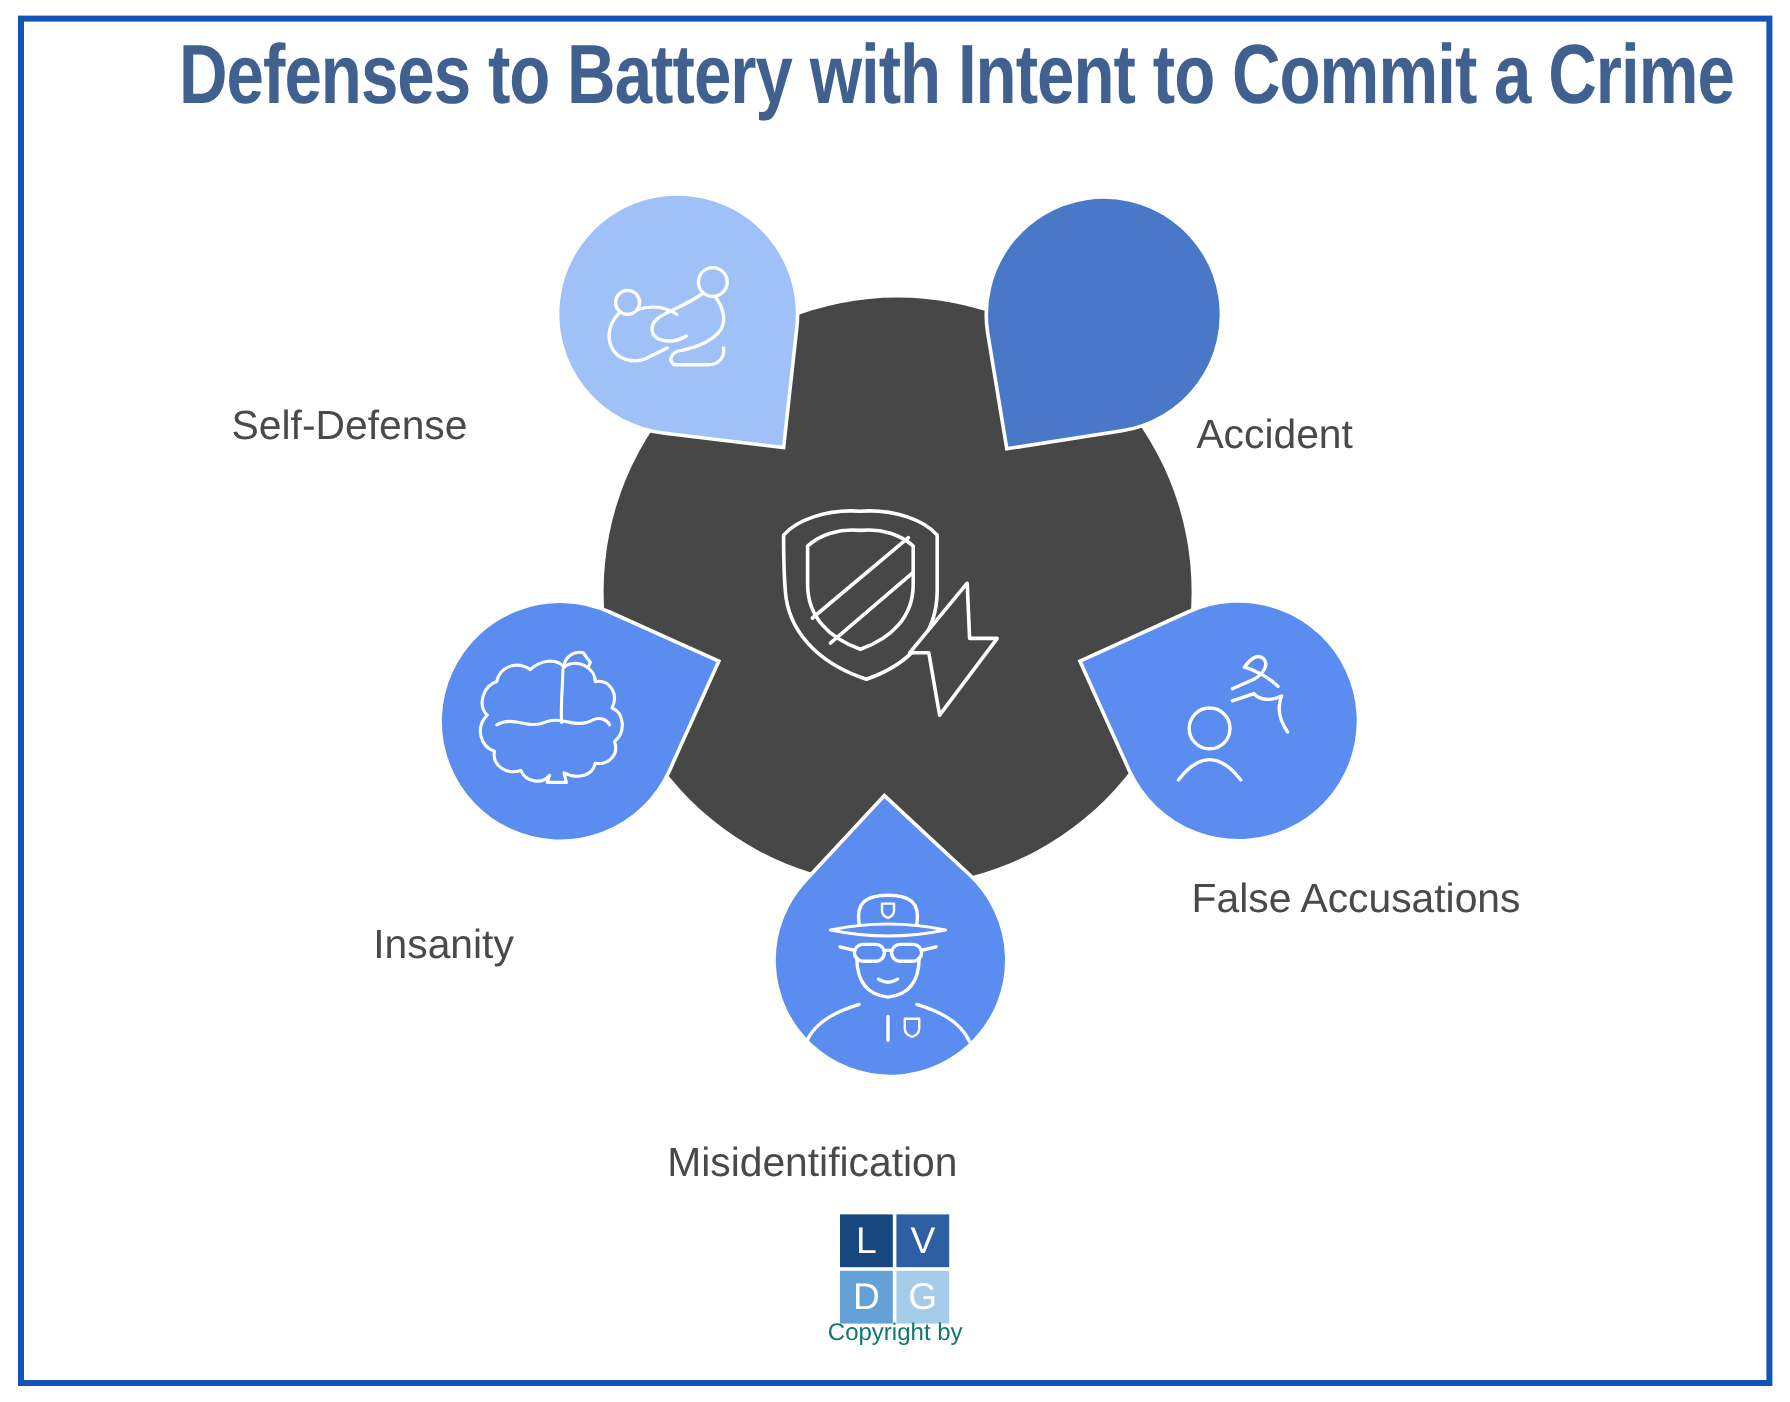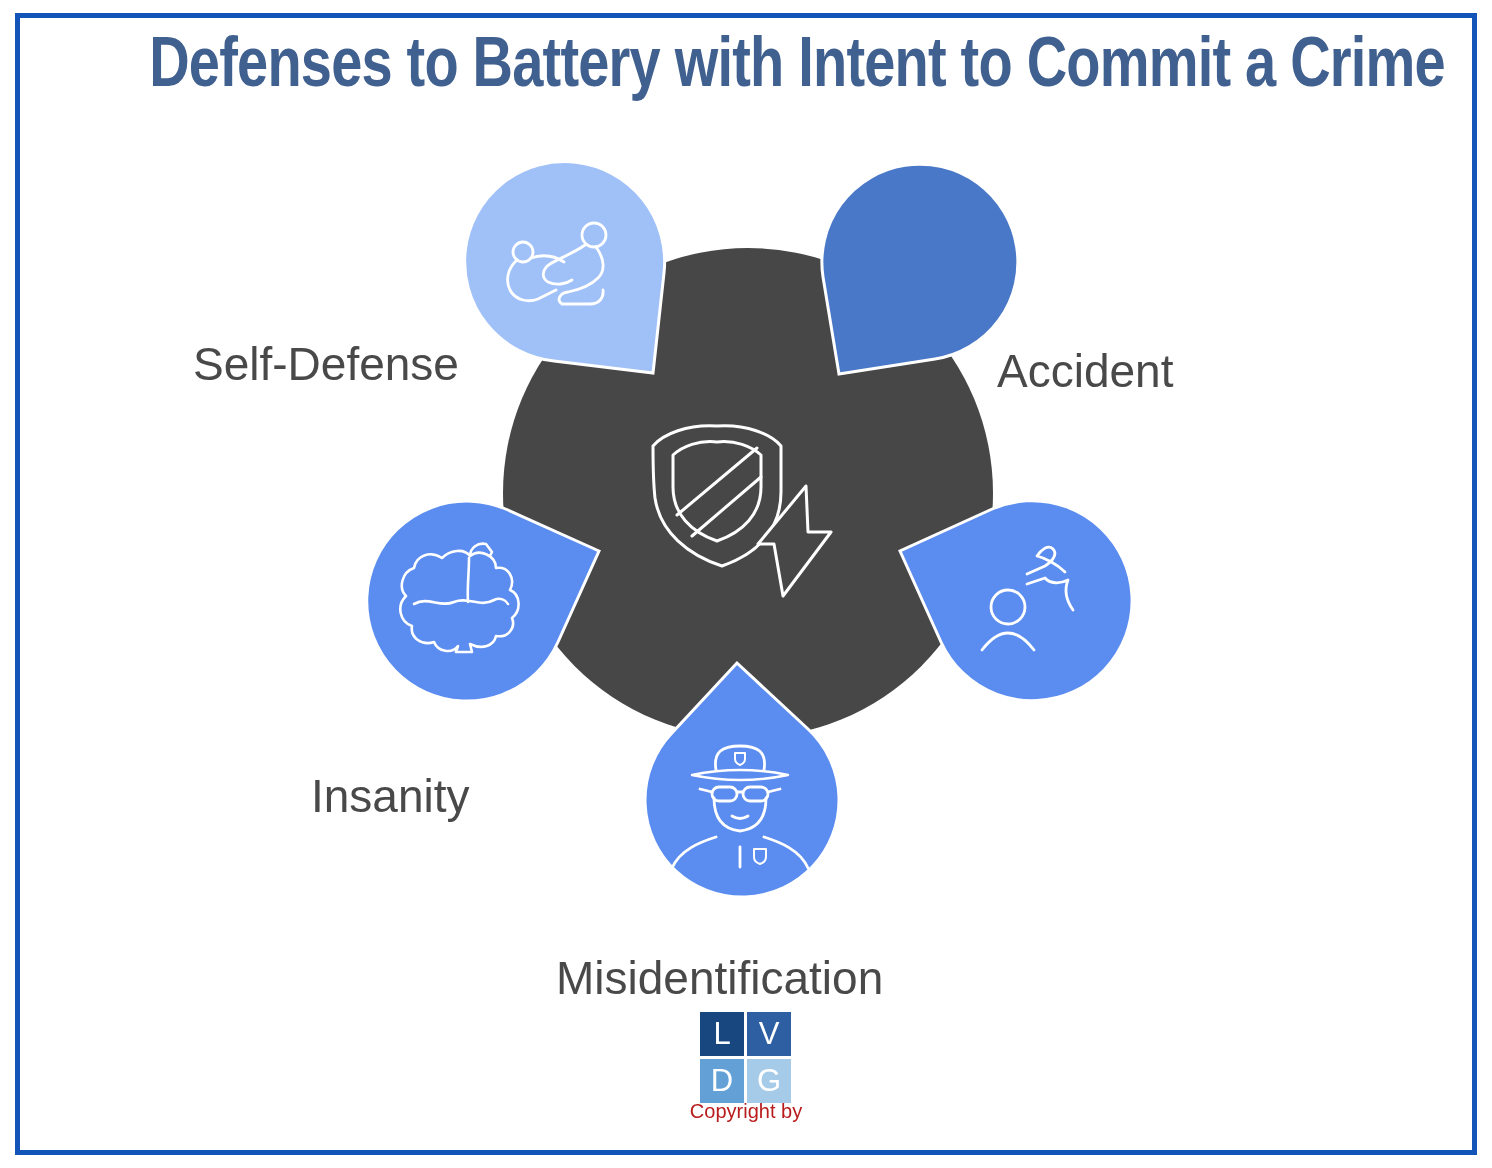--- a/index.html
+++ b/index.html
@@ -13,21 +13,21 @@
   }
   .title{
     position:absolute;left:0;top:22px;width:100%;margin:0;
     text-align:center;white-space:nowrap;
     font-size:70px;font-weight:bold;color:#40608f;
     transform:scaleX(0.8);transform-origin:50% 50%;
     letter-spacing:-1px;
   }
   .diagram-svg{position:absolute;left:0;top:0;width:1492px;height:1168px;}
   .label{
-    position:absolute;color:#494949;font-size:46px;line-height:1.4;
+    position:absolute;color:#494949;font-size:34px;line-height:1.4;
     letter-spacing:0px;
   }
   .label-self-defense{left:193px;top:332px;}
   .label-accident{left:997px;top:339px;}
   .label-insanity{left:311px;top:764px;}
   .label-false-accusations{left:993px;top:726px;width:300px;}
   .label-misidentification{left:556px;top:914px;margin-top:32px;}
   .logo{
     position:absolute;left:700px;top:1012px;width:91px;height:91px;
     display:grid;grid-template-columns:44px 44px;grid-template-rows:44px 44px;
@@ -36,21 +36,21 @@
   .logo-tile{
     display:flex;align-items:center;justify-content:center;
     color:#ffffff;font-size:31px;font-weight:400;
   }
   .tile-0{background:#17477e;}
   .tile-1{background:#2e5fa3;}
   .tile-2{background:#62a0d6;}
   .tile-3{background:#a6cbe9;}
   .copyright{
     position:absolute;left:545px;top:1098px;width:402px;
-    text-align:center;color:#b91c1c;font-size:20px;line-height:1.35;
+    text-align:center;color:#0f766e;font-size:20px;line-height:1.35;
   }
 </style>
 </head>
 <body>
 
 <div class="canvas">
 
   <div class="border-frame"></div>
 
   <h1 class="title">Defenses to Battery with Intent to Commit a Crime</h1>
@@ -111,20 +111,21 @@
       <path d="M 732,816 Q 740,821 748,816"></path>
       <path d="M 672,868 C 680,850 700,842 716,837 M 764,837 C 780,842 800,850 808,868"></path>
       <path d="M 740,847 L 740,867"></path>
       <path d="M 754,849 h 12 v 8 q 0,5 -6,7 q -6,-2 -6,-7 Z" stroke-width="2"></path>
     </g>
   </svg>
 
   <div class="label label-self-defense">Self-Defense</div>
   <div class="label label-accident">Accident</div>
   <div class="label label-insanity">Insanity</div>
+  <div class="label label-false-accusations">False Accusations</div>
   <div class="label label-misidentification">Misidentification</div>
 
   <div class="logo">
     <div class="logo-tile tile-0">L</div>
     <div class="logo-tile tile-1">V</div>
     <div class="logo-tile tile-2">D</div>
     <div class="logo-tile tile-3">G</div>
   </div>
 
   <div class="copyright">

